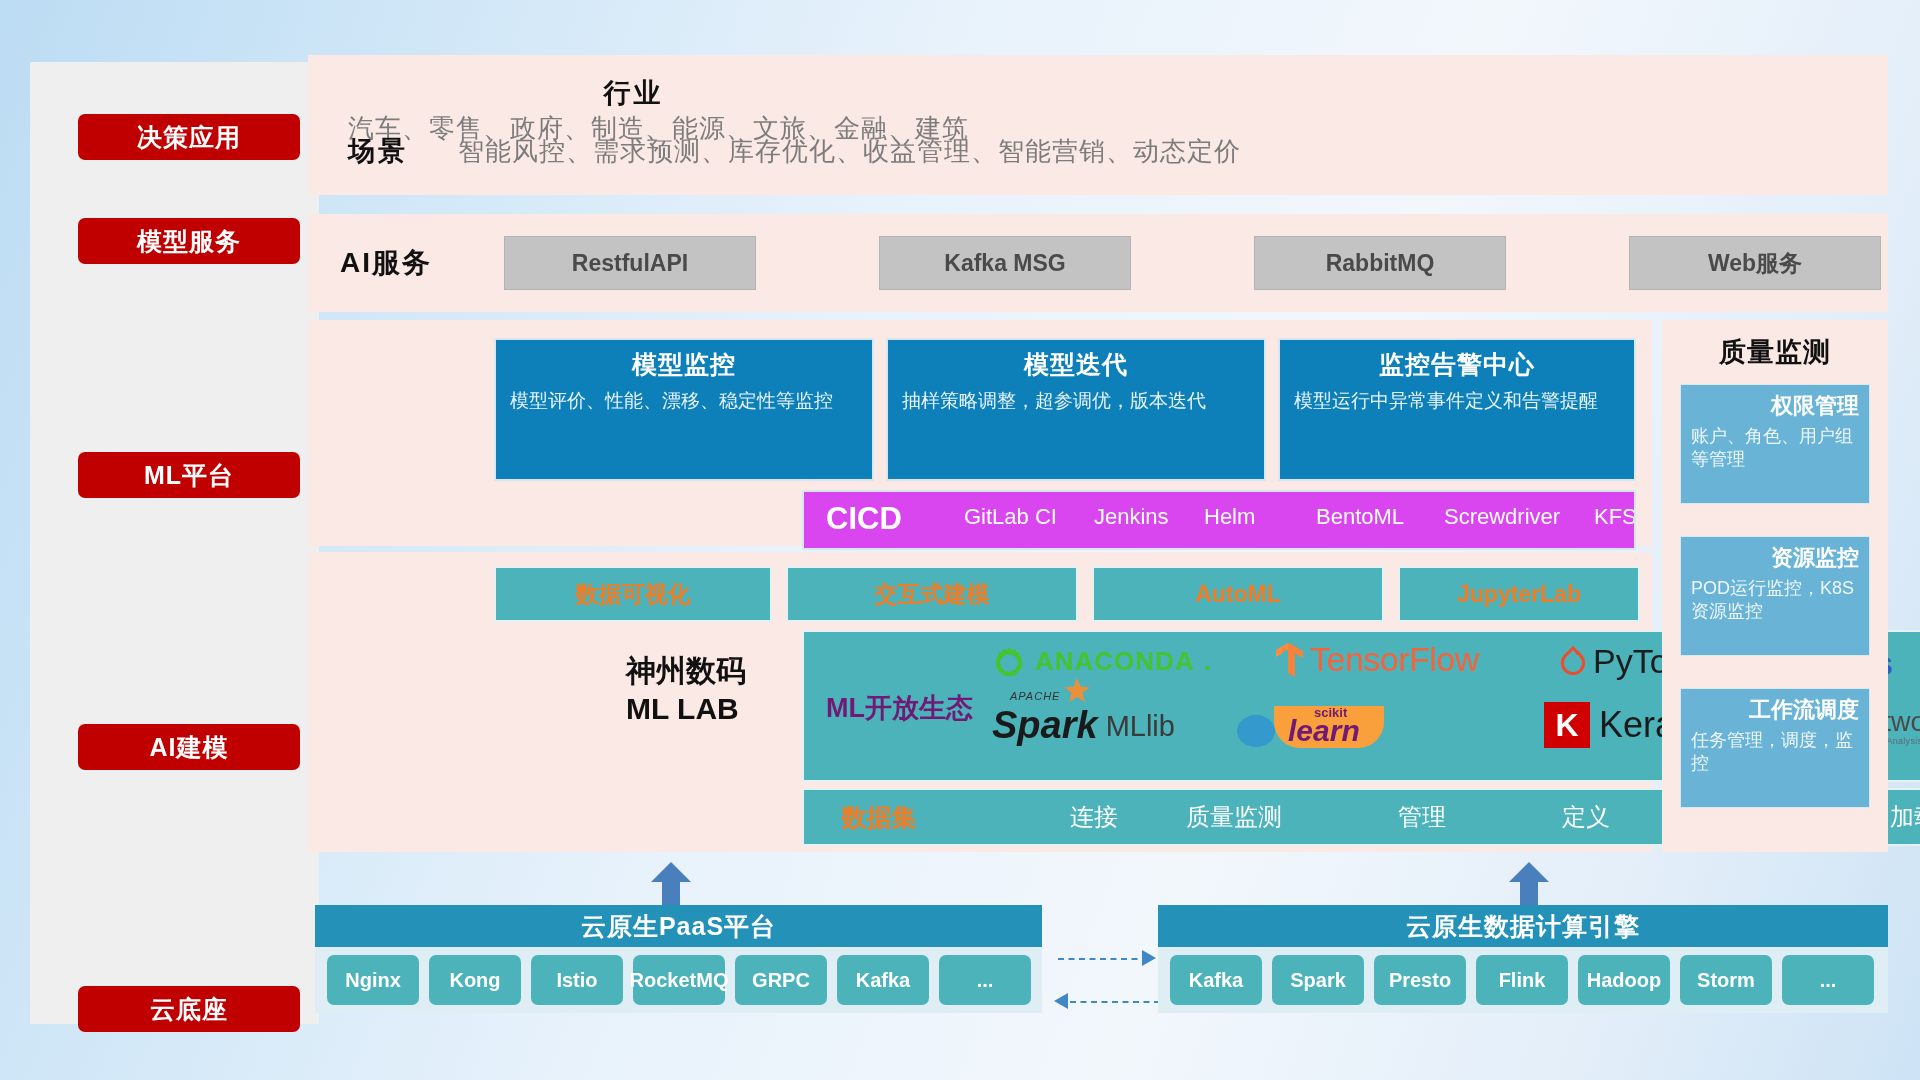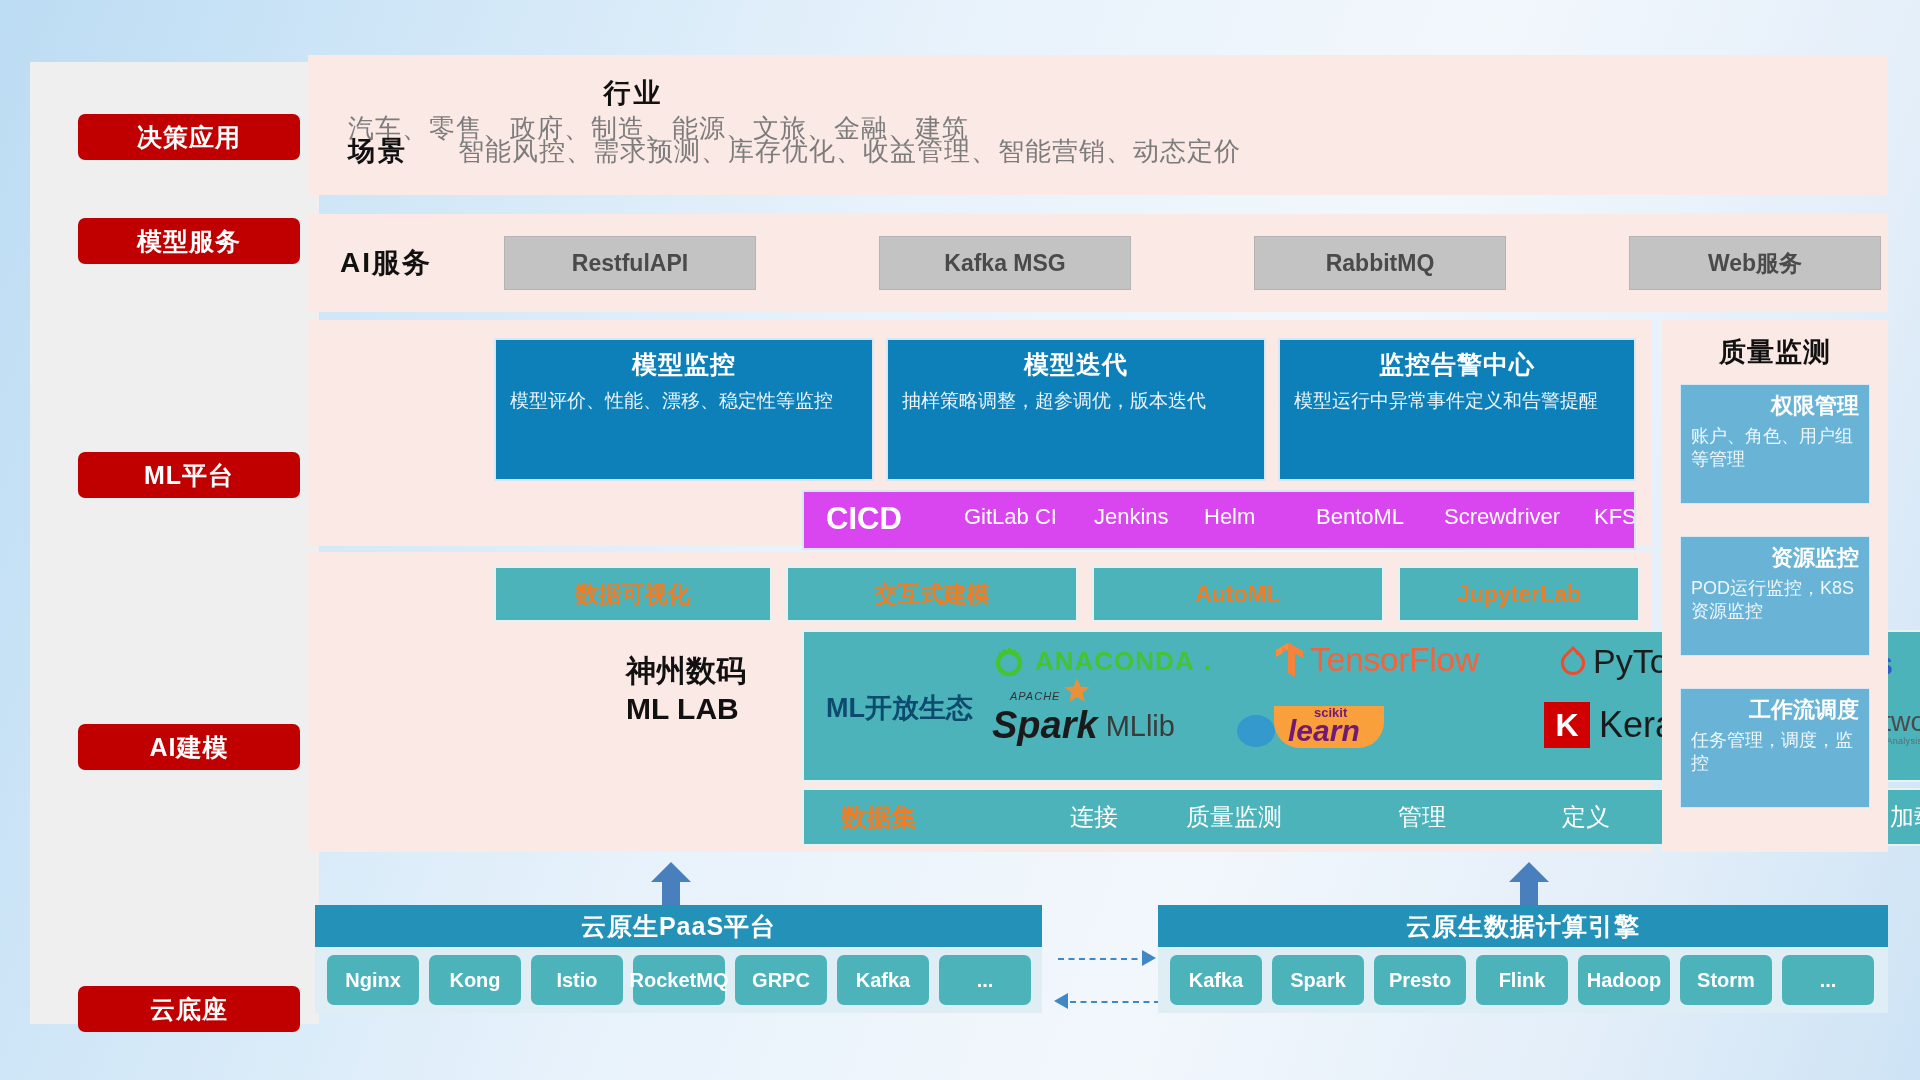--- a/index.html
+++ b/index.html
@@ -83,21 +83,21 @@
   }
   .mm-side{
     position:absolute; left:318px; top:100px; width:170px;
     font-size:30px; font-weight:bold; color:#111; line-height:1.25; text-align:left;
   }
   .eco{
     position:absolute; left:494px; top:78px; width:1138px; height:152px;
     background:#4cb3bb; border:2px solid #e6f2f1;
   }
   .eco-lbl{
-    position:absolute; left:22px; top:58px; font-size:27px; font-weight:bold; color:#0c4a6e;
+    position:absolute; left:22px; top:58px; font-size:27px; font-weight:bold; color:#701a75;
   }
   .ds-row{
     position:absolute; left:494px; top:236px; width:1138px; height:58px;
     background:#4cb3bb; border:2px solid #e6f2f1;
     display:flex; align-items:center;
   }
   .ds-lbl{ width:150px; text-align:center; color:#f07c23; font-size:25px; font-weight:bold;}
   .ds-item{ flex:1; text-align:right; color:#ffffff; font-size:24px;}
 
   

